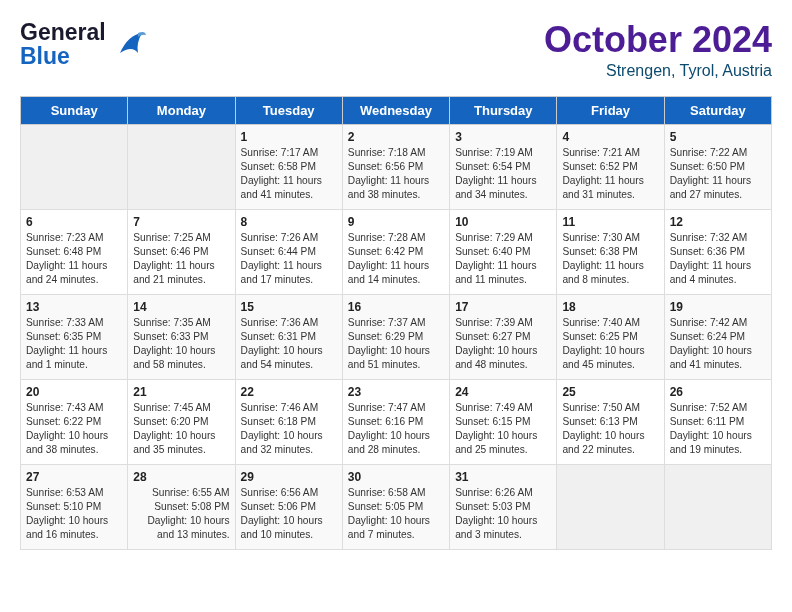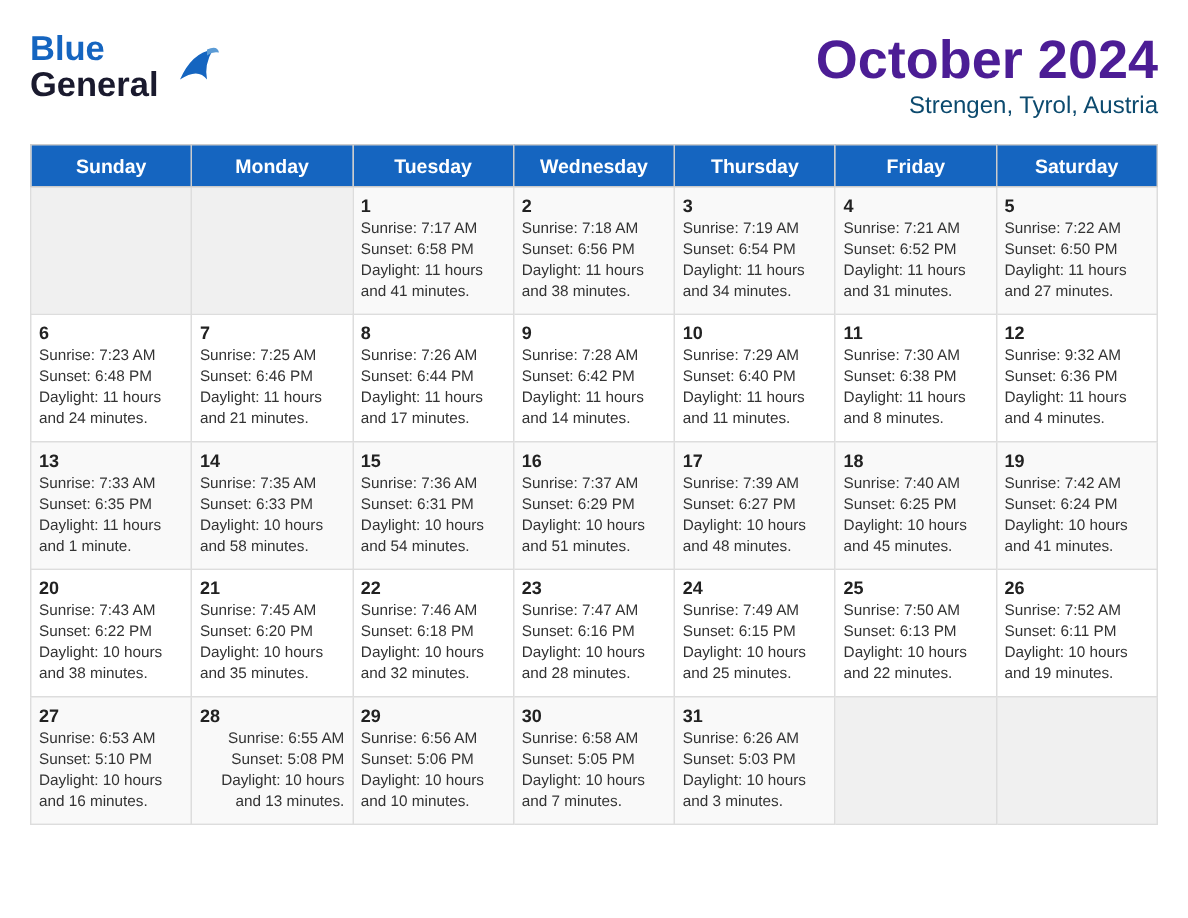--- a/index.html
+++ b/index.html
@@ -84,22 +84,22 @@
       background-color: #f0f0f0 !important;
     }
   </style>
 </head>
 <body>
 
 <div class="header">
   <div class="logo">
     <div class="logo-wrapper">
       <div style="display:flex; flex-direction:column; line-height:1.05;">
+        <span style="font-size:23px; font-weight:bold; color:#1a1a2e;">General</span>
         <span style="font-size:23px; font-weight:bold; color:#1565c0;">Blue</span>
-        <span style="font-size:23px; font-weight:bold; color:#1a1a2e;">General</span>
       </div>
       <svg width="38" height="38" viewBox="0 0 38 38">
         <path d="M10 28 Q18 10 32 8 Q26 18 28 28 Q22 20 10 28Z" fill="#1565c0"></path>
         <path d="M28 8 Q35 5 36 10 Q32 9 28 12Z" fill="#5b9bd5"></path>
       </svg>
     </div>
   </div>
   <div class="title-block">
     <div class="month-title">October 2024</div>
     <div class="location">Strengen, Tyrol, Austria</div>
@@ -185,21 +185,21 @@
 Daylight: 11 hours and 11 minutes.</div>
         </td>
         <td>
           <span class="day-num">11</span>
           <div class="cell-content" style="white-space: pre-line;">Sunrise: 7:30 AM
 Sunset: 6:38 PM
 Daylight: 11 hours and 8 minutes.</div>
         </td>
         <td>
           <span class="day-num">12</span>
-          <div class="cell-content" style="white-space: pre-line;">Sunrise: 9:32 AM
+          <div class="cell-content" style="white-space: pre-line;">Sunrise: 7:32 AM
 Sunset: 6:36 PM
 Daylight: 11 hours and 4 minutes.</div>
         </td>
       </tr>
       <tr>
         <td>
           <span class="day-num">13</span>
           <div class="cell-content" style="white-space: pre-line;">Sunrise: 7:33 AM
 Sunset: 6:35 PM
 Daylight: 11 hours and 1 minute.</div>

